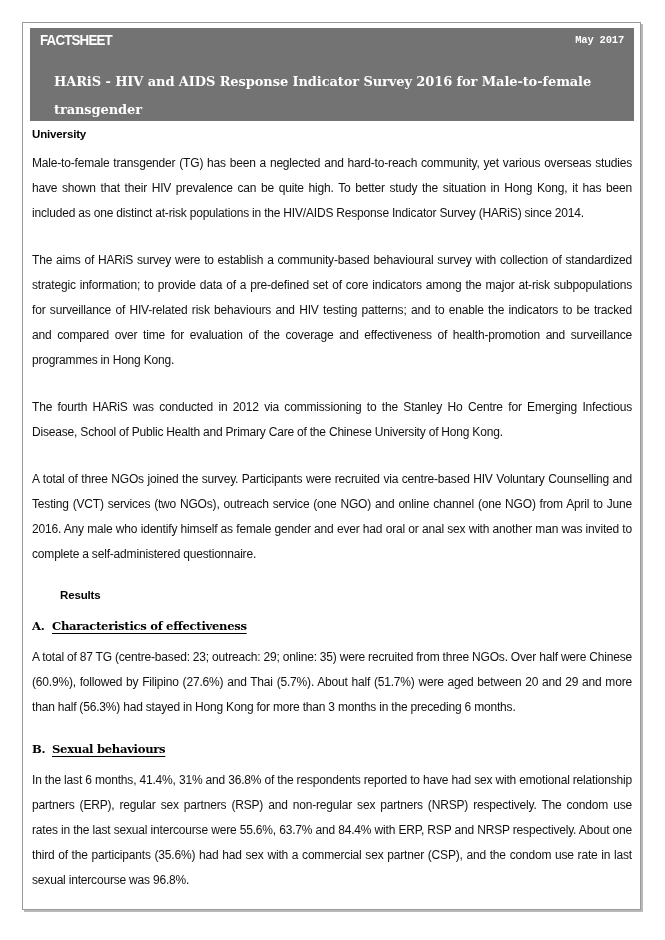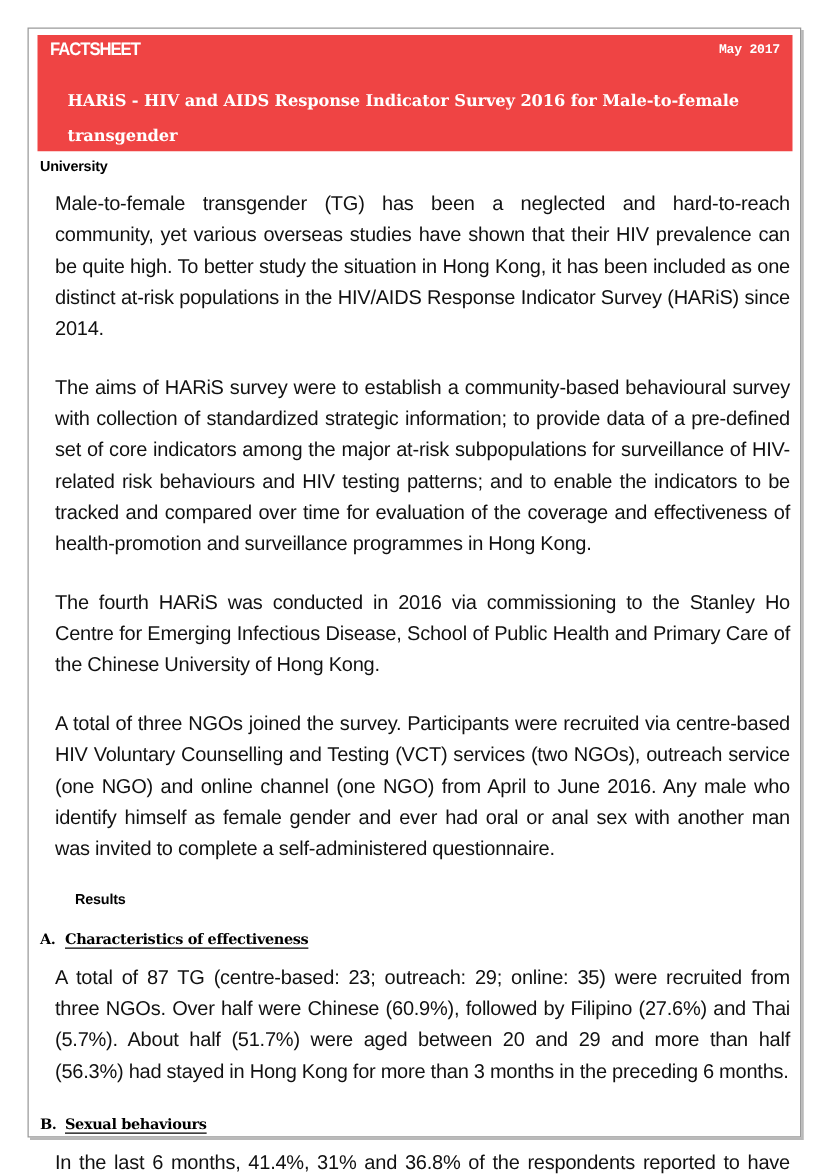--- a/index.html
+++ b/index.html
@@ -28,21 +28,21 @@
     box-sizing: border-box;
   }
 
   
   .masthead {
     position: absolute;
     left: 7px;
     top: 5px;
     width: 604px;
     height: 93px;
-    background: #ef4444;
+    background: #737373;
     box-sizing: border-box;
   }
   .masthead-top {
     position: relative;
     height: 26px;
     padding: 5px 9px 0 9px;
     box-sizing: border-box;
   }
   .factsheet-label {
     position: absolute;
@@ -99,26 +99,26 @@
     letter-spacing: -0.15px;
     margin: 0 0 11px 0;
   }
   .section-heading.spaced-top {
     margin-top: 22px;
     margin-left: 28px;
   }
 
   .para {
     font-family: "Liberation Sans", sans-serif;
-    font-size: 16px;
+    font-size: 12px;
     line-height: 25px;
     color: #111111;
     text-align: justify;
     letter-spacing: -0.18px;
-    margin: 0 0 22px 12px;
+    margin: 0 0 22px 0;
     word-spacing: -0.1px;
   }
   .para.tight {
     margin-bottom: 0;
   }
 
   
   .sub-heading {
     display: flex;
     align-items: baseline;
@@ -152,21 +152,21 @@
   </div>
 
   <div class="content">
 
     <h2 class="section-heading">University</h2>
 
     <p class="para">Male-to-female transgender (TG) has been a neglected and hard-to-reach community, yet various overseas studies have shown that their HIV prevalence can be quite high. To better study the situation in Hong Kong, it has been included as one distinct at-risk populations in the HIV/AIDS Response Indicator Survey (HARiS) since 2014.</p>
 
     <p class="para">The aims of HARiS survey were to establish a community-based behavioural survey with collection of standardized strategic information; to provide data of a pre-defined set of core indicators among the major at-risk subpopulations for surveillance of HIV-related risk behaviours and HIV testing patterns; and to enable the indicators to be tracked and compared over time for evaluation of the coverage and effectiveness of health-promotion and surveillance programmes in Hong Kong.</p>
 
-    <p class="para">The fourth HARiS was conducted in 2016 via commissioning to the Stanley Ho Centre for Emerging Infectious Disease, School of Public Health and Primary Care of the Chinese University of Hong Kong.</p>
+    <p class="para">The fourth HARiS was conducted in 2012 via commissioning to the Stanley Ho Centre for Emerging Infectious Disease, School of Public Health and Primary Care of the Chinese University of Hong Kong.</p>
 
 
     <p class="para">A total of three NGOs joined the survey.   Participants were recruited via centre-based HIV Voluntary Counselling and Testing (VCT) services (two NGOs), outreach service (one NGO) and online channel (one NGO) from April to June 2016. Any male who identify himself as female gender and ever had oral or anal sex with another man was invited to complete a self-administered questionnaire.</p>
 
     <h2 class="section-heading spaced-top">Results</h2>
 
     <div class="sub-heading">
       <span class="marker">A.</span>
       <span class="sub-title">Characteristics of effectiveness</span>
     </div>

